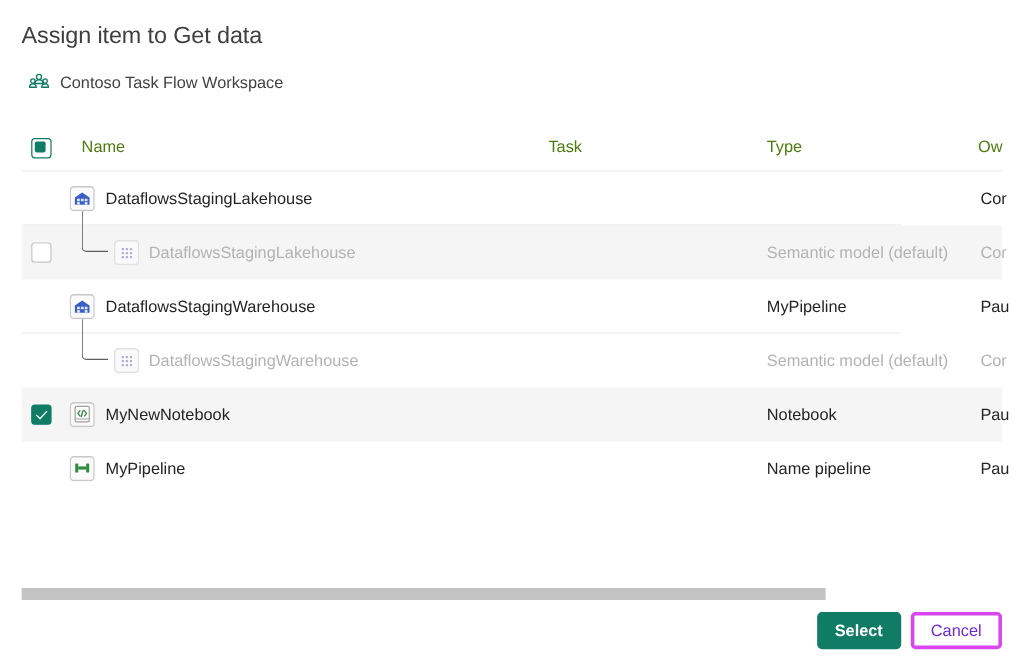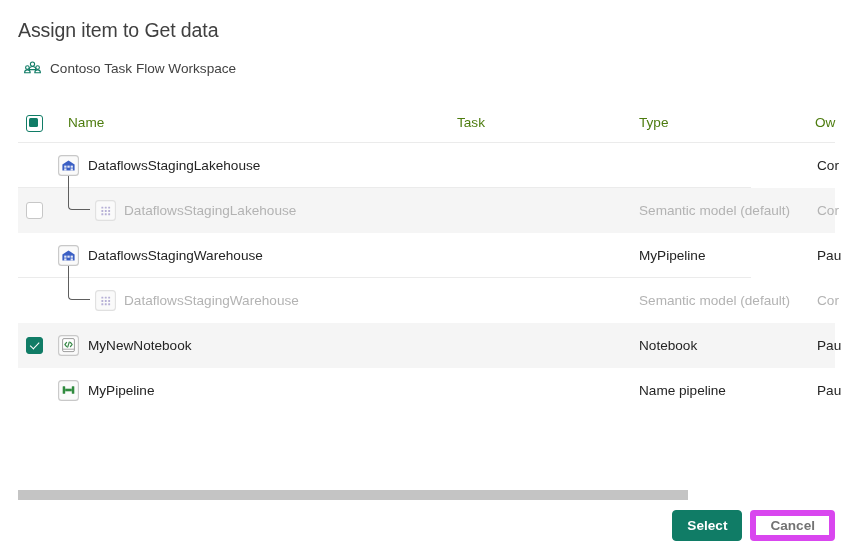--- a/index.html
+++ b/index.html
@@ -203,24 +203,23 @@
   }
   .btn-primary {
     background: #107c66;
     border: 1px solid #107c66;
     color: #ffffff;
     font-weight: bold;
     min-width: 60px;
   }
   .btn-secondary {
     background: #ffffff;
-    border: 6px solid #d946ef;
-    color: #737373;
+    border: 3px solid #d946ef;
+    color: #6d28d9;
     min-width: 65px;
-    font-weight: bold;
   }
 </style>
 </head>
 <body>
 
 <div class="dialog">
 
   <div class="title">Assign item to Get data</div>
 
   <div class="breadcrumb">

